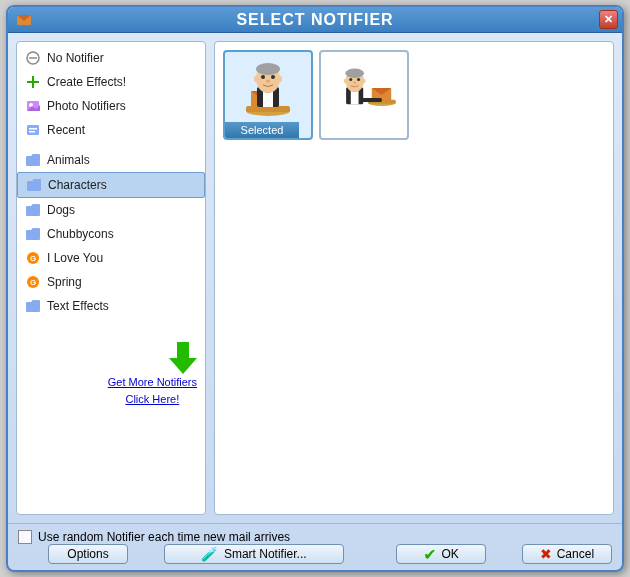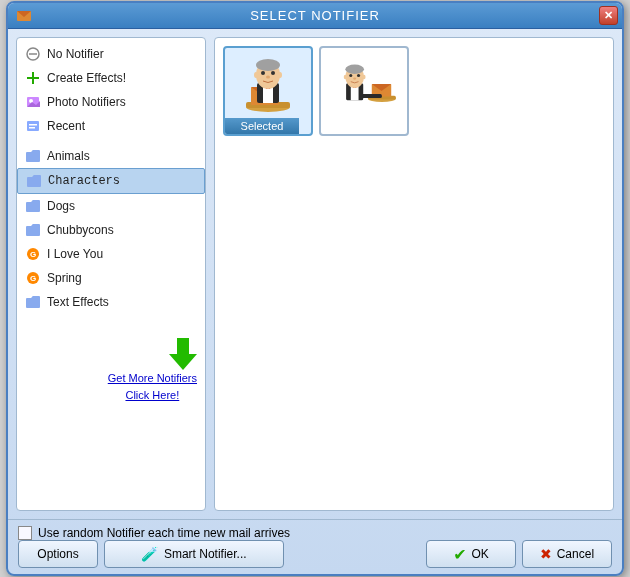--- a/index.html
+++ b/index.html
@@ -25,22 +25,22 @@
       background: linear-gradient(to bottom, #5b9bd5 0%, #3a7fc1 100%);
       height: 26px;
       display: flex;
       align-items: center;
       justify-content: center;
       position: relative;
       border-bottom: 1px solid #2a5fa0;
     }
     .titlebar-title {
       color: white;
-      font-size: 13px;
-      font-weight: normal;
+      font-size: 16px;
+      font-weight: bold;
       letter-spacing: 1px;
       text-transform: uppercase;
     }
     .titlebar-icon {
       position: absolute;
       left: 8px;
       width: 16px;
       height: 16px;
     }
     .titlebar-close {
@@ -81,21 +81,20 @@
       padding: 4px 8px;
       cursor: pointer;
       gap: 6px;
       font-size: 12px;
       color: #222;
     }
     .sidebar-item.active {
       background: #b8d4f0;
       border: 1px solid #6a9fd0;
       border-radius: 2px;
-      font-family: Liberation Mono, monospace;
     }
     .sidebar-item .icon {
       width: 16px;
       height: 16px;
       display: flex;
       align-items: center;
       justify-content: center;
       flex-shrink: 0;
     }
     .sidebar-divider {
@@ -177,31 +176,32 @@
       border: 1px solid #888;
       background: #f8f8ff;
       flex-shrink: 0;
     }
     .button-row {
       display: flex;
       gap: 6px;
       justify-content: space-between;
     }
     .btn {
-      height: 28px;
+      height: 20px;
       border-radius: 4px;
       border: 1px solid #7090b0;
       background: linear-gradient(to bottom, #f0f6ff 0%, #d0e0f0 100%);
       cursor: pointer;
       display: flex;
       align-items: center;
       justify-content: center;
       gap: 5px;
       font-size: 12px;
       padding: 0 12px;
+      margin-left: 30px;
     }
     .btn-options { width: 80px; }
     .btn-smart { flex: 1; max-width: 180px; }
     .btn-ok { width: 90px; }
     .btn-cancel { width: 90px; }
     .btn-right-group {
       display: flex;
       gap: 6px;
       margin-left: auto;
     }

